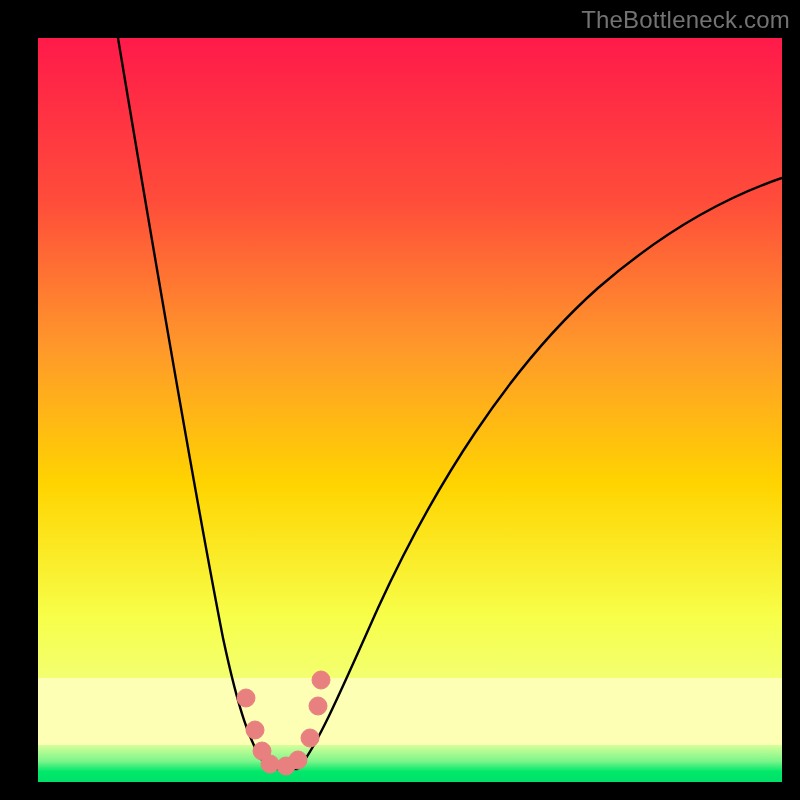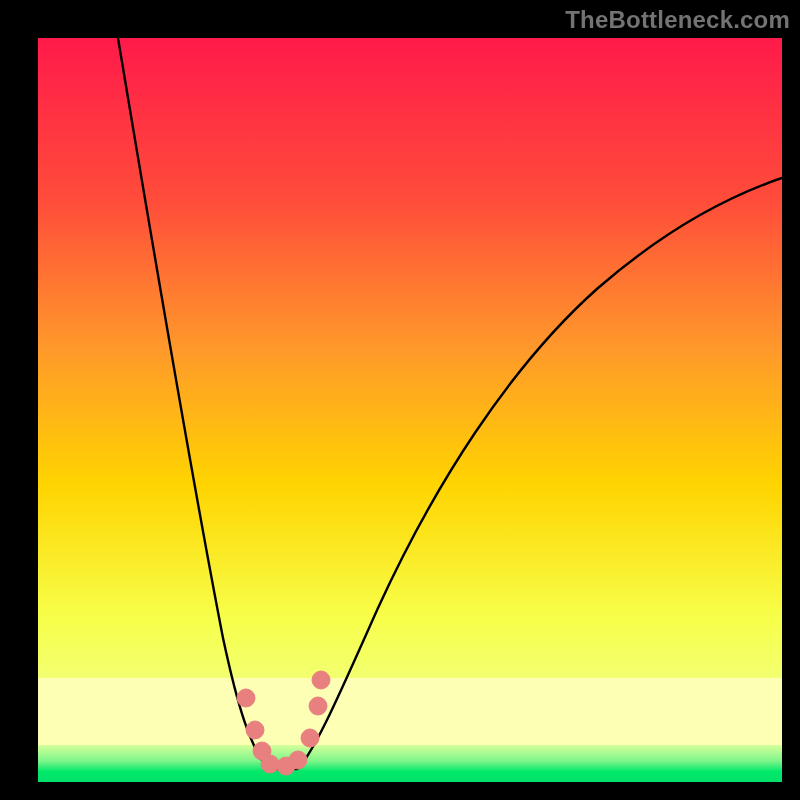--- a/index.html
+++ b/index.html
@@ -31,21 +31,21 @@
     inset: 0;
   }
   .watermark {
     position: absolute;
     top: 6px;
     right: 10px;
     font-family: Arial, Helvetica, sans-serif;
     font-size: 24px;
     color: #737373;
     letter-spacing: 0.2px;
-    font-weight: 700;
+    font-weight: 400;
   }
   svg.curves {
     position: absolute;
     inset: 0;
   }
 </style>
 </head>
 <body>
 
 <div class="frame">

